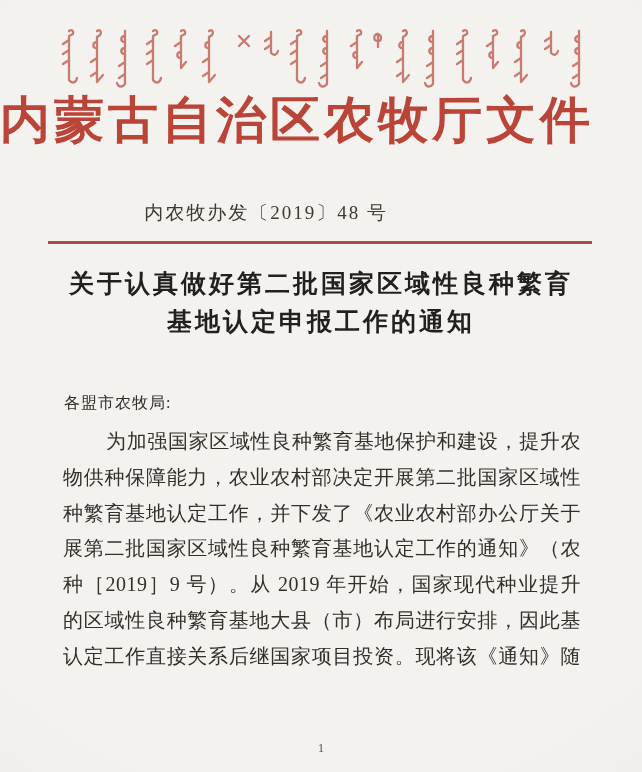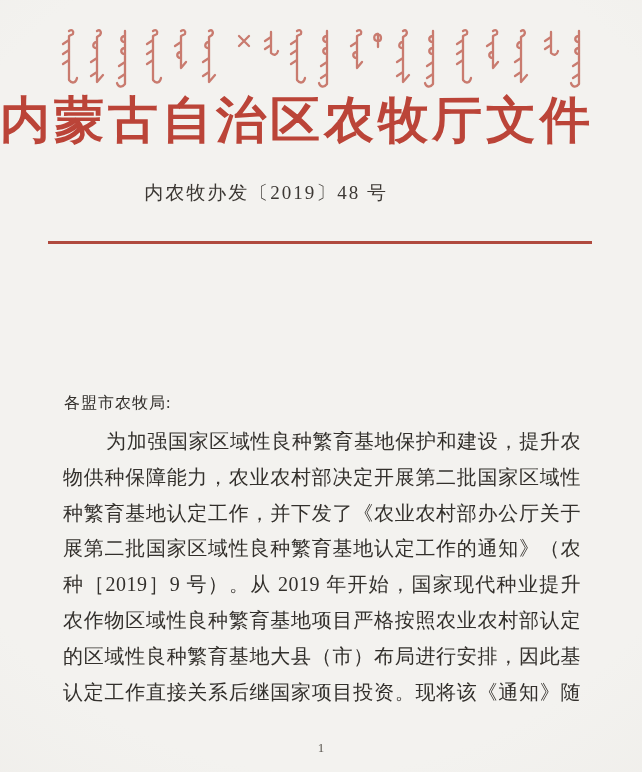--- a/index.html
+++ b/index.html
@@ -17,21 +17,21 @@
     position:absolute;left:54px;top:25px;width:548px;height:66px;
   }
   .agency-title{
     position:absolute;left:0;top:88px;width:642px;
     font-size:50px;line-height:64px;font-weight:700;
     letter-spacing:4px;
     color:#bb4438;
     white-space:nowrap;
   }
   .doc-number{
-    position:absolute;left:0;top:180px;width:532px;
+    position:absolute;left:0;top:200px;width:532px;
     text-align:center;
     font-size:19px;line-height:26px;
     letter-spacing:2px;
     color:#3c3834;
   }
   .red-rule{
     position:absolute;left:48px;top:241px;width:544px;height:3px;
     background:#b04a3e;
   }
   .doc-title{
@@ -102,29 +102,32 @@
       <use href="#mg-c" x="514" y="3"></use>
     </g>
   </svg>
 
   <div class="agency-title">内蒙古自治区农牧厅文件</div>
 
   <div class="doc-number">内农牧办发〔2019〕48 号</div>
 
   <div class="red-rule"></div>
 
+  <div class="doc-title">
+    <div>关于认真做好第二批国家区域性良种繁育</div>
+    <div>基地认定申报工作的通知</div>
+  </div>
 
   <div class="salutation">各盟市农牧局:</div>
 
   <div class="body-block">
     <div class="body-line indent">为加强国家区域性良种繁育基地保护和建设，提升农作</div>
     <div class="body-line">物供种保障能力，农业农村部决定开展第二批国家区域性良</div>
     <div class="body-line">种繁育基地认定工作，并下发了《农业农村部办公厅关于开</div>
     <div class="body-line">展第二批国家区域性良种繁育基地认定工作的通知》（农办</div>
     <div class="body-line">种［2019］9 号）。从 2019 年开始，国家现代种业提升工程</div>
-    <div class="body-line">农作物区域性良种繁育基地项目严格按照农业农村部认定</div>
     <div class="body-line">的区域性良种繁育基地大县（市）布局进行安排，因此基地</div>
     <div class="body-line">认定工作直接关系后继国家项目投资。现将该《通知》随文</div>
   </div>
 
   <div class="page-number">1</div>
 
 </div>
 
 </body></html>

